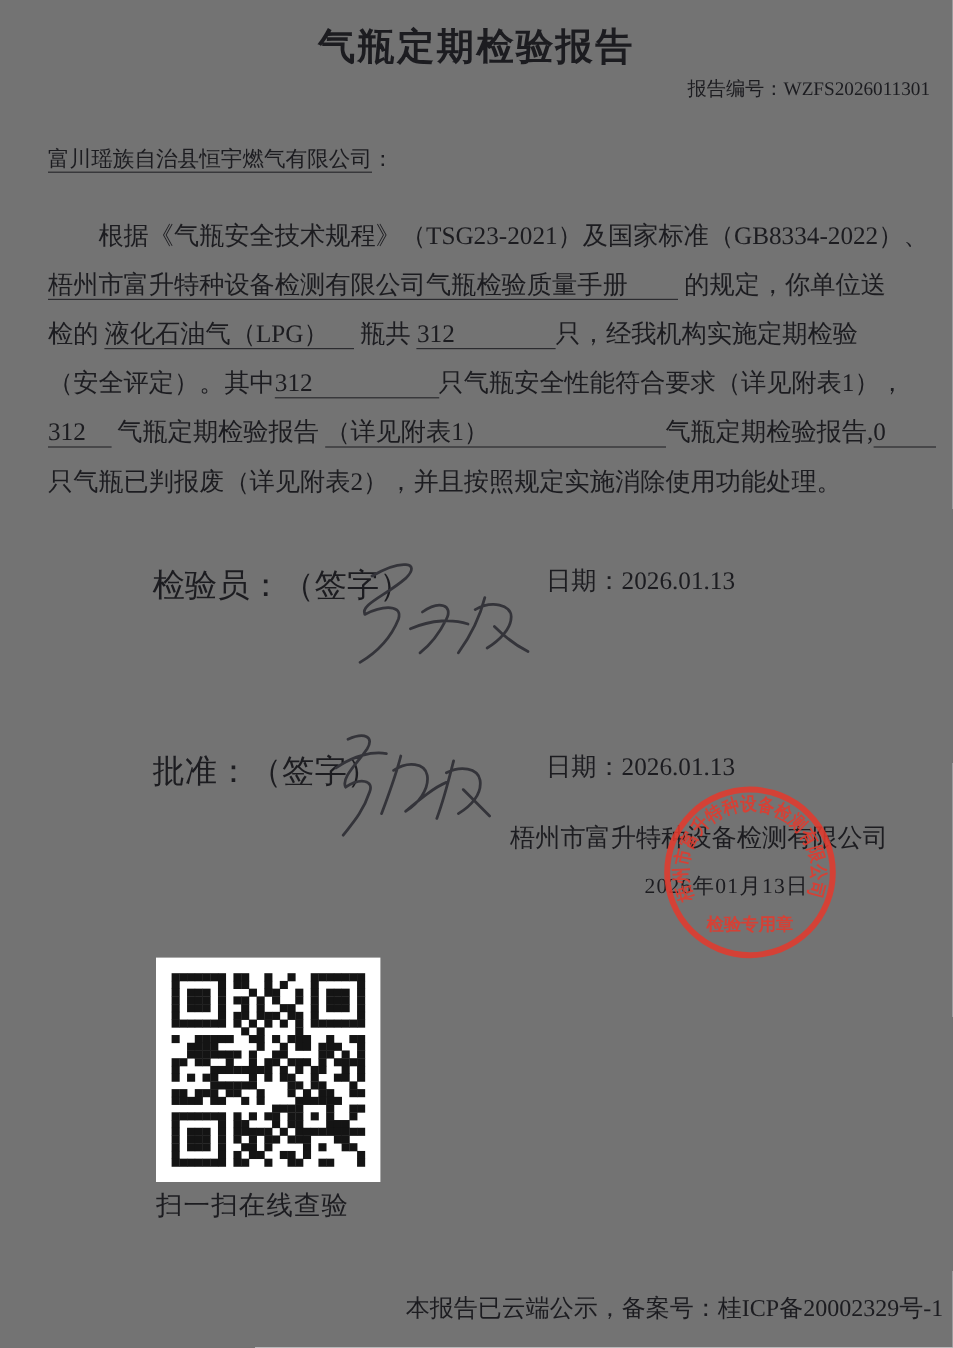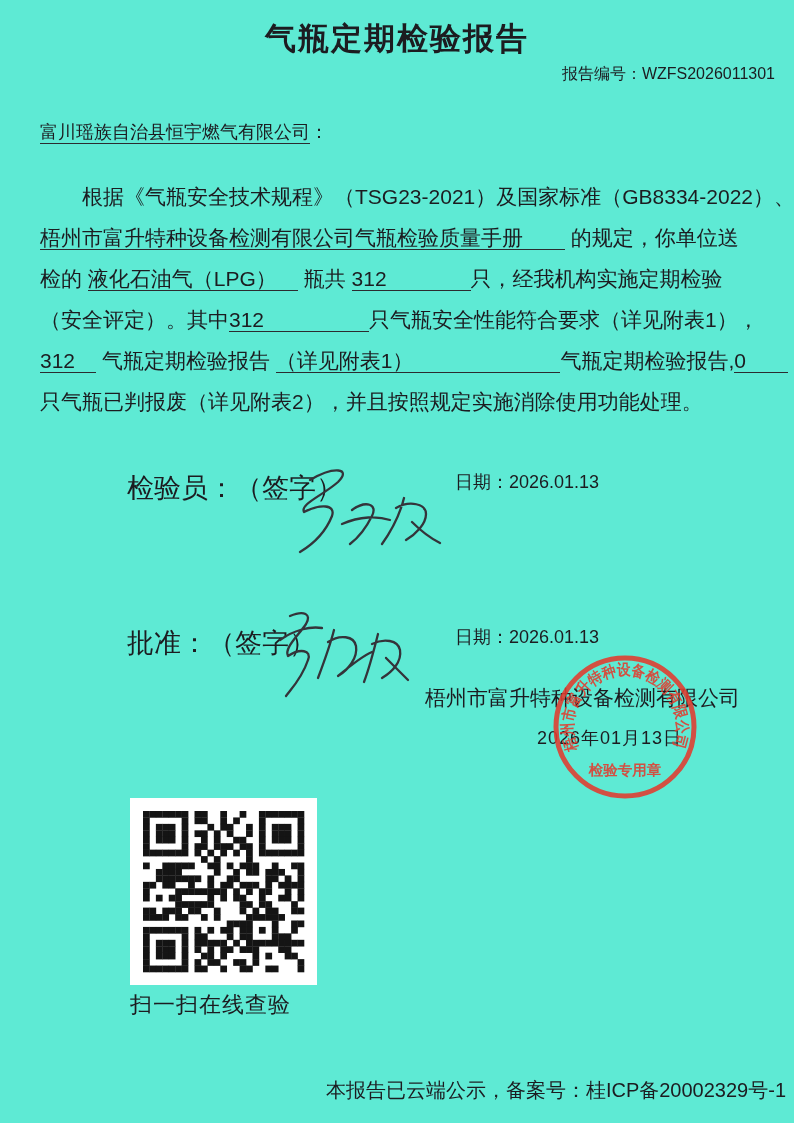--- a/index.html
+++ b/index.html
@@ -1,22 +1,22 @@
 <!DOCTYPE html>
 <html><head>
 <meta charset="utf-8">
 <style>
   html,body{margin:0;padding:0;background:#e9e9ed;}
   .page{
     position:relative;
     width:794px;height:1123px;
     margin:0 auto;
-    background:#5eead4;
+    background:#737373;
     overflow:hidden;
-    font-family:Liberation Sans, sans-serif;
+    font-family:Liberation Serif, serif;
     color:#1c1c20;
   }
   .abs{position:absolute;white-space:nowrap;}
   .title{
     left:0;top:18px;width:100%;
     text-align:center;
     font-size:31px;font-weight:700;
     letter-spacing:2px;
     margin:0;
   }
@@ -24,21 +24,21 @@
   .addressee{left:40px;top:120px;font-size:18px;}
   .addressee .comp{border-bottom:1.6px solid #2b2b2f;padding-bottom:1px;}
   .body-wrap{left:40px;top:176px;width:740px;}
   .body-line{
     height:41px;line-height:41px;
     font-size:21px;white-space:nowrap;
   }
   .body-line span{white-space:pre;margin-top:44px;}
   .body-line .u{border-bottom:1.6px solid #2b2b2f;}
   .sig-label{font-size:27px;}
-  .date-line{font-size:18px;}
+  .date-line{font-size:21px;}
   .company-line{font-size:21px;}
   .company-date{font-size:18px;letter-spacing:1px;text-align:center;}
   .sig-svg path{fill:none;stroke:#34343a;stroke-width:2.3;stroke-linecap:round;stroke-linejoin:round;}
   .stamp-svg{opacity:0.88;}
   .qr-box{
     left:130px;top:798px;width:187px;height:187px;
     background:#ffffff;
   }
   .qr-caption{
     left:130px;top:990px;width:187px;

